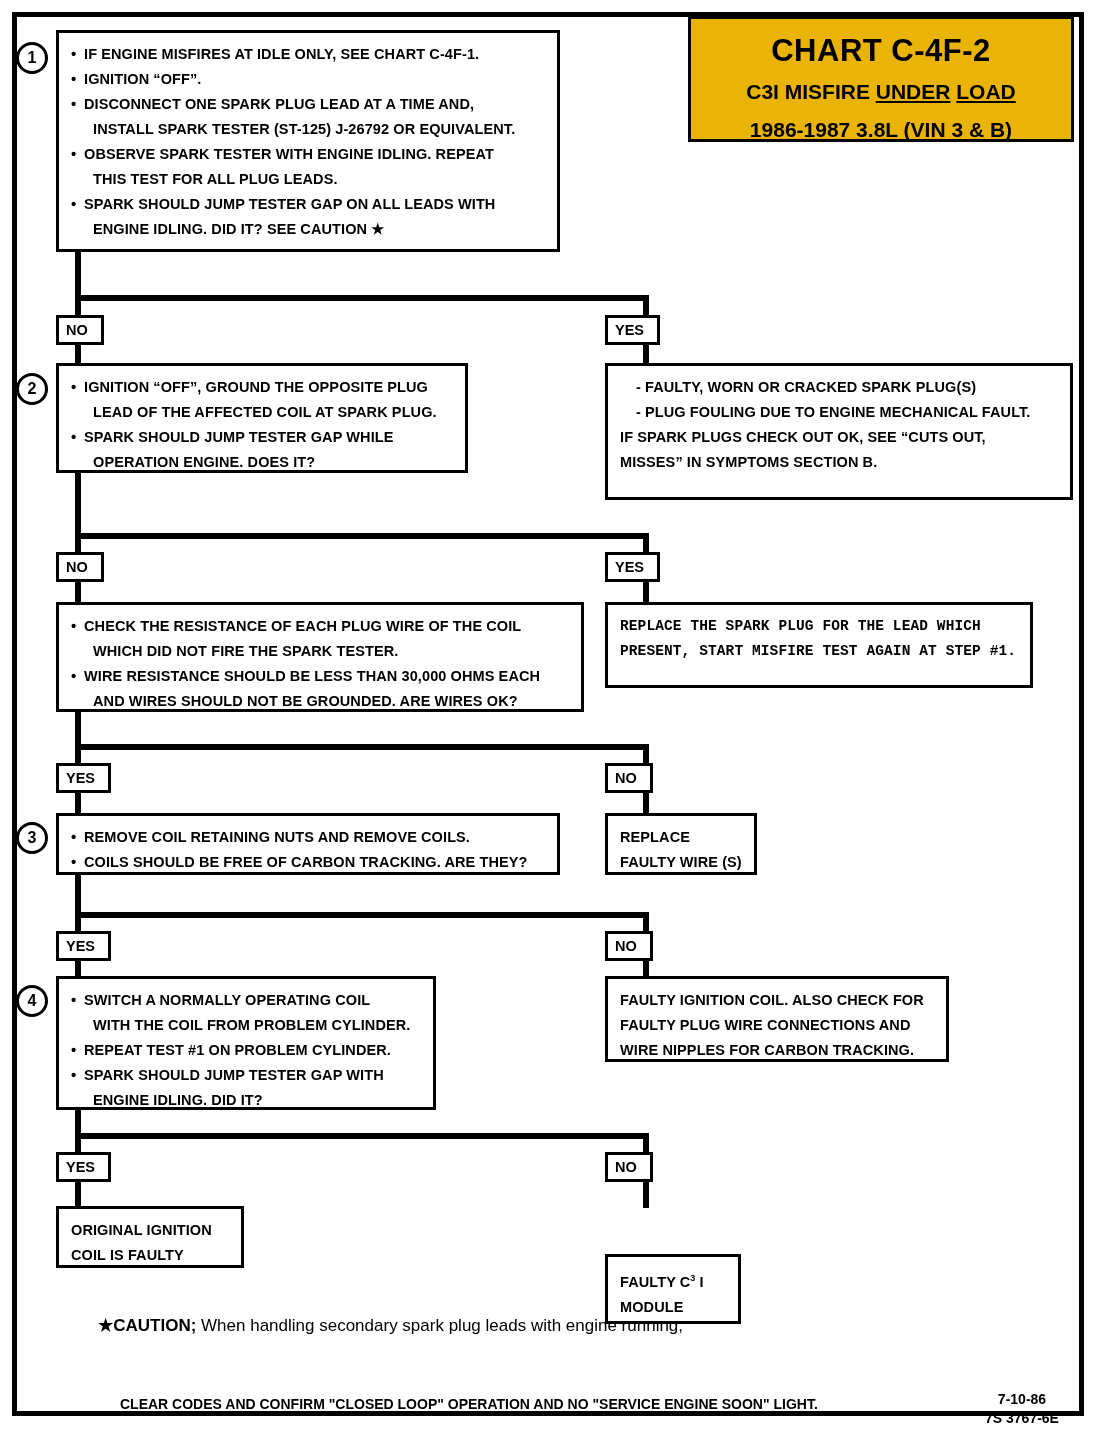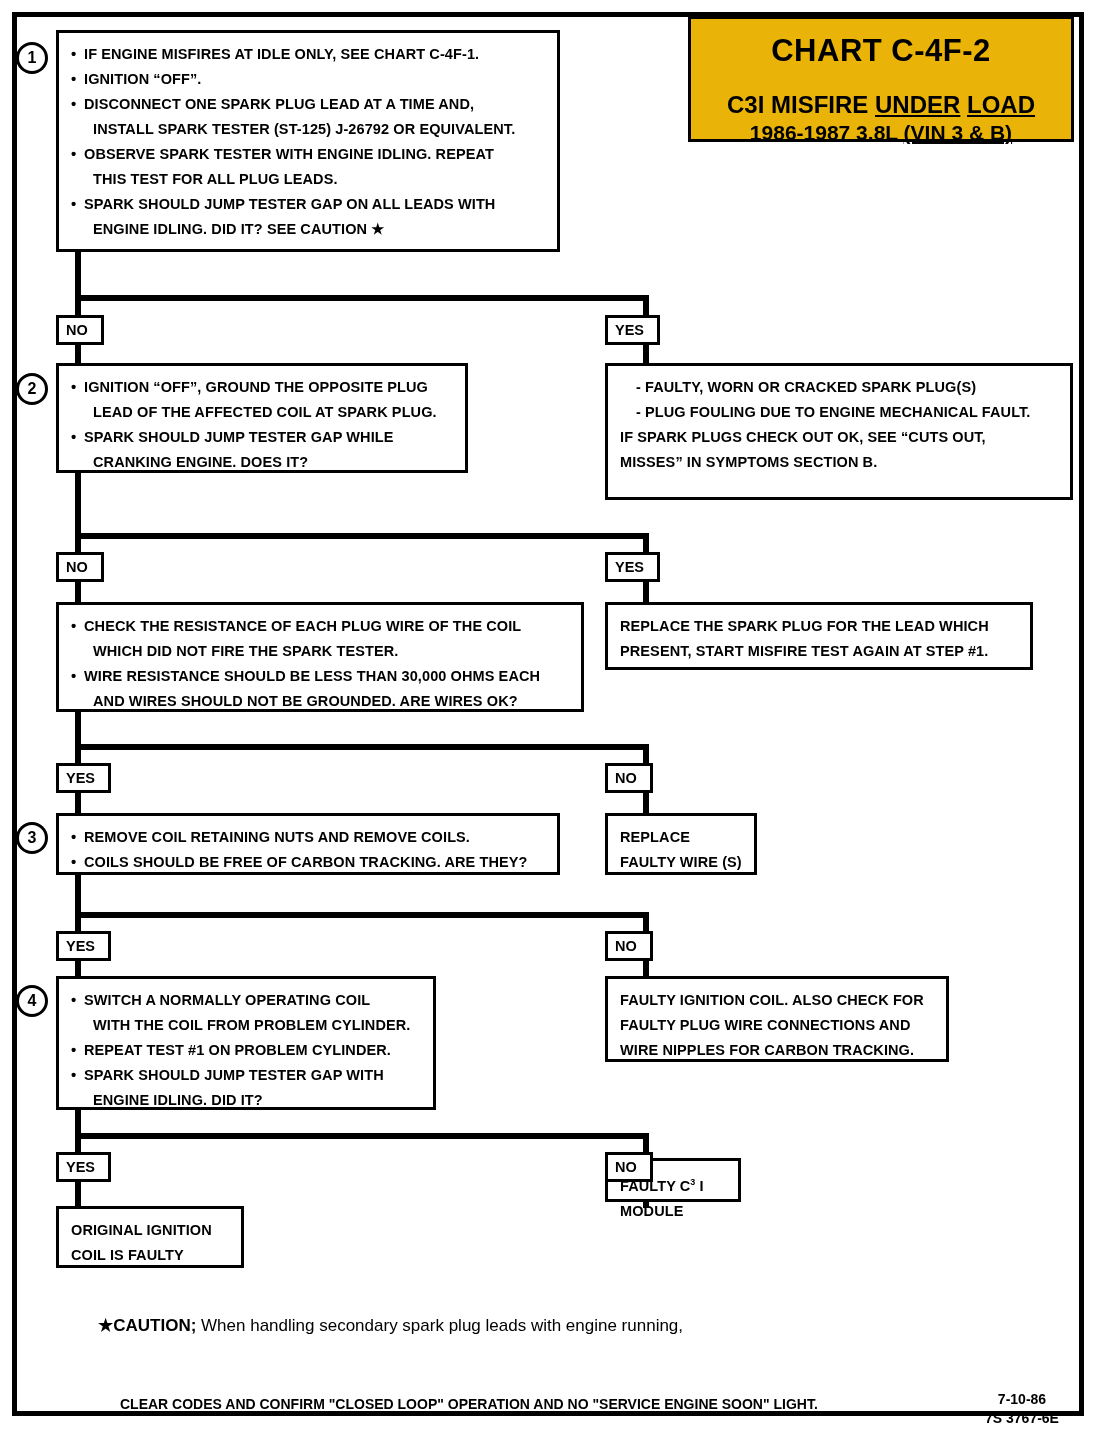--- a/index.html
+++ b/index.html
@@ -45,30 +45,30 @@
     background: #eab308;
   }
   .title-main {
     font-size: 31px;
     font-weight: bold;
     letter-spacing: 0.5px;
     margin-top: 14px;
     white-space: nowrap;
   }
   .title-sub {
-    font-size: 24px;
-    font-weight: bold;
-    margin-top: 22px;
+    font-size: 21px;
+    font-weight: bold;
+    margin-top: 11px;
     white-space: nowrap;
   }
   .title-sub .u { text-decoration: underline; }
   .title-sub2 {
     font-size: 21px;
     font-weight: bold;
-    margin-top: 2px;
+    margin-top: 14px;
     white-space: nowrap;
   }
   .title-sub2 .u { text-decoration: underline; }
 
   
   .box {
     position: absolute;
     border: 3px solid #000;
     box-sizing: border-box;
     background: #fff;
@@ -219,21 +219,21 @@
   <div class="chip" style="left:605px; top:315px; width:55px; height:30px;">YES</div>
   <div class="vline" style="left:75px; top:343px; height:22px;"></div>
   <div class="vline" style="left:643px; top:343px; height:22px;"></div>
 
   <div class="step-circle" style="left:16px; top:373px;">2</div>
   <div class="box" style="left:56px; top:363px; width:412px; height:110px;">
     <ul>
       <li>IGNITION “OFF”, GROUND THE OPPOSITE PLUG</li>
       <li class="cont">LEAD OF THE AFFECTED COIL AT SPARK PLUG.</li>
       <li>SPARK SHOULD JUMP TESTER GAP WHILE</li>
-      <li class="cont">CRANKING ENGINE.  DOES IT?</li>
+      <li class="cont">OPERATION ENGINE.  DOES IT?</li>
     </ul>
   </div>
 
   <div class="box" style="left:605px; top:363px; width:468px; height:137px;">
     <p class="indent">- FAULTY, WORN OR CRACKED SPARK PLUG(S)</p>
     <p class="indent">- PLUG FOULING DUE TO ENGINE MECHANICAL FAULT.</p>
     <p>IF SPARK PLUGS CHECK OUT OK, SEE “CUTS OUT,</p>
     <p>MISSES” IN SYMPTOMS SECTION B.</p>
   </div>
 
@@ -247,21 +247,21 @@
 
   <div class="box" style="left:56px; top:602px; width:528px; height:110px;">
     <ul>
       <li>CHECK THE RESISTANCE OF EACH PLUG WIRE OF THE COIL</li>
       <li class="cont">WHICH DID NOT FIRE THE SPARK TESTER.</li>
       <li>WIRE RESISTANCE SHOULD BE LESS THAN 30,000 OHMS EACH</li>
       <li class="cont">AND WIRES SHOULD NOT BE GROUNDED.  ARE WIRES OK?</li>
     </ul>
   </div>
 
-  <div class="box" style="left:605px; top:602px; width:428px; height:68px;">
+  <div class="box" style="left:605px; top:602px; width:428px; height:86px;font-family:Liberation Mono, monospace;">
     <p>REPLACE THE SPARK PLUG FOR THE LEAD WHICH</p>
     <p>PRESENT, START MISFIRE TEST AGAIN AT STEP #1.</p>
   </div>
 
   <div class="vline" style="left:75px; top:709px; height:62px;"></div>
   <div class="hline" style="left:75px; top:744px; width:574px;"></div>
   <div class="vline" style="left:643px; top:744px; height:22px;"></div>
   <div class="chip" style="left:56px; top:763px; width:55px; height:30px;">YES</div>
   <div class="chip" style="left:605px; top:763px; width:48px; height:30px;">NO</div>
   <div class="vline" style="left:75px; top:791px; height:24px;"></div>
@@ -311,21 +311,21 @@
   <div class="chip" style="left:56px; top:1152px; width:55px; height:30px;">YES</div>
   <div class="chip" style="left:605px; top:1152px; width:48px; height:30px;">NO</div>
   <div class="vline" style="left:75px; top:1180px; height:28px;"></div>
   <div class="vline" style="left:643px; top:1180px; height:28px;"></div>
 
   <div class="box" style="left:56px; top:1206px; width:188px; height:62px;">
     <p>ORIGINAL IGNITION</p>
     <p>COIL IS FAULTY</p>
   </div>
 
-  <div class="box" style="left:605px; top:1158px; width:136px; height:44px;">
+  <div class="box" style="left:605px; top:1254px; width:136px; height:70px;">
     <p><span>FAULTY C</span><sup>3</sup><span> I</span></p>
     <p>MODULE</p>
   </div>
 
   <div class="caution">
     <div><span class="lead">★CAUTION;</span><span>  When handling secondary spark plug leads with engine running,</span></div>
   </div>
 
   <div class="footer-note">CLEAR CODES AND CONFIRM "CLOSED LOOP"  OPERATION AND NO "SERVICE ENGINE SOON" LIGHT.</div>
 

